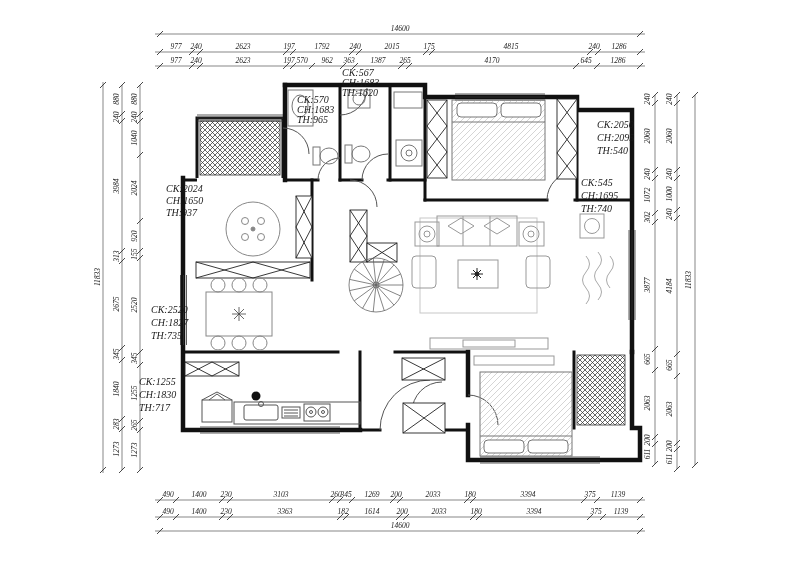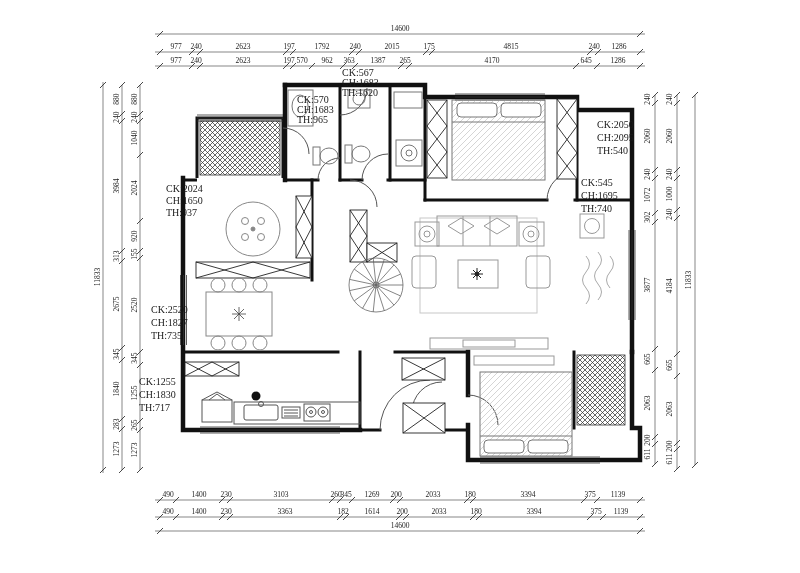--- a/index.html
+++ b/index.html
@@ -1,17 +1,17 @@
 <!DOCTYPE html>
 <html><head>
 <meta charset="utf-8">
 <style>
   html,body{margin:0;padding:0;background:#fff;}
   #stage{position:relative;width:800px;height:573px;background:#fff;overflow:hidden;
-         font-family:"Liberation Serif", serif;}
+         font-family:"Liberation Serif", serif;font-style:italic;}
   svg{position:absolute;left:0;top:0;}
   text.dim{font-family:"Liberation Serif",serif;font-size:7.5px;fill:#222;text-anchor:middle;}
   text.tot{font-family:"Liberation Serif",serif;font-size:7.5px;fill:#222;text-anchor:middle;}
   text.lbl{font-family:"Liberation Serif",serif;font-size:10px;fill:#1a1a1a;text-anchor:start;}
 </style>
 </head>
 <body>
 
 <div id="stage">
 <svg width="800" height="573" viewBox="0 0 800 573">

